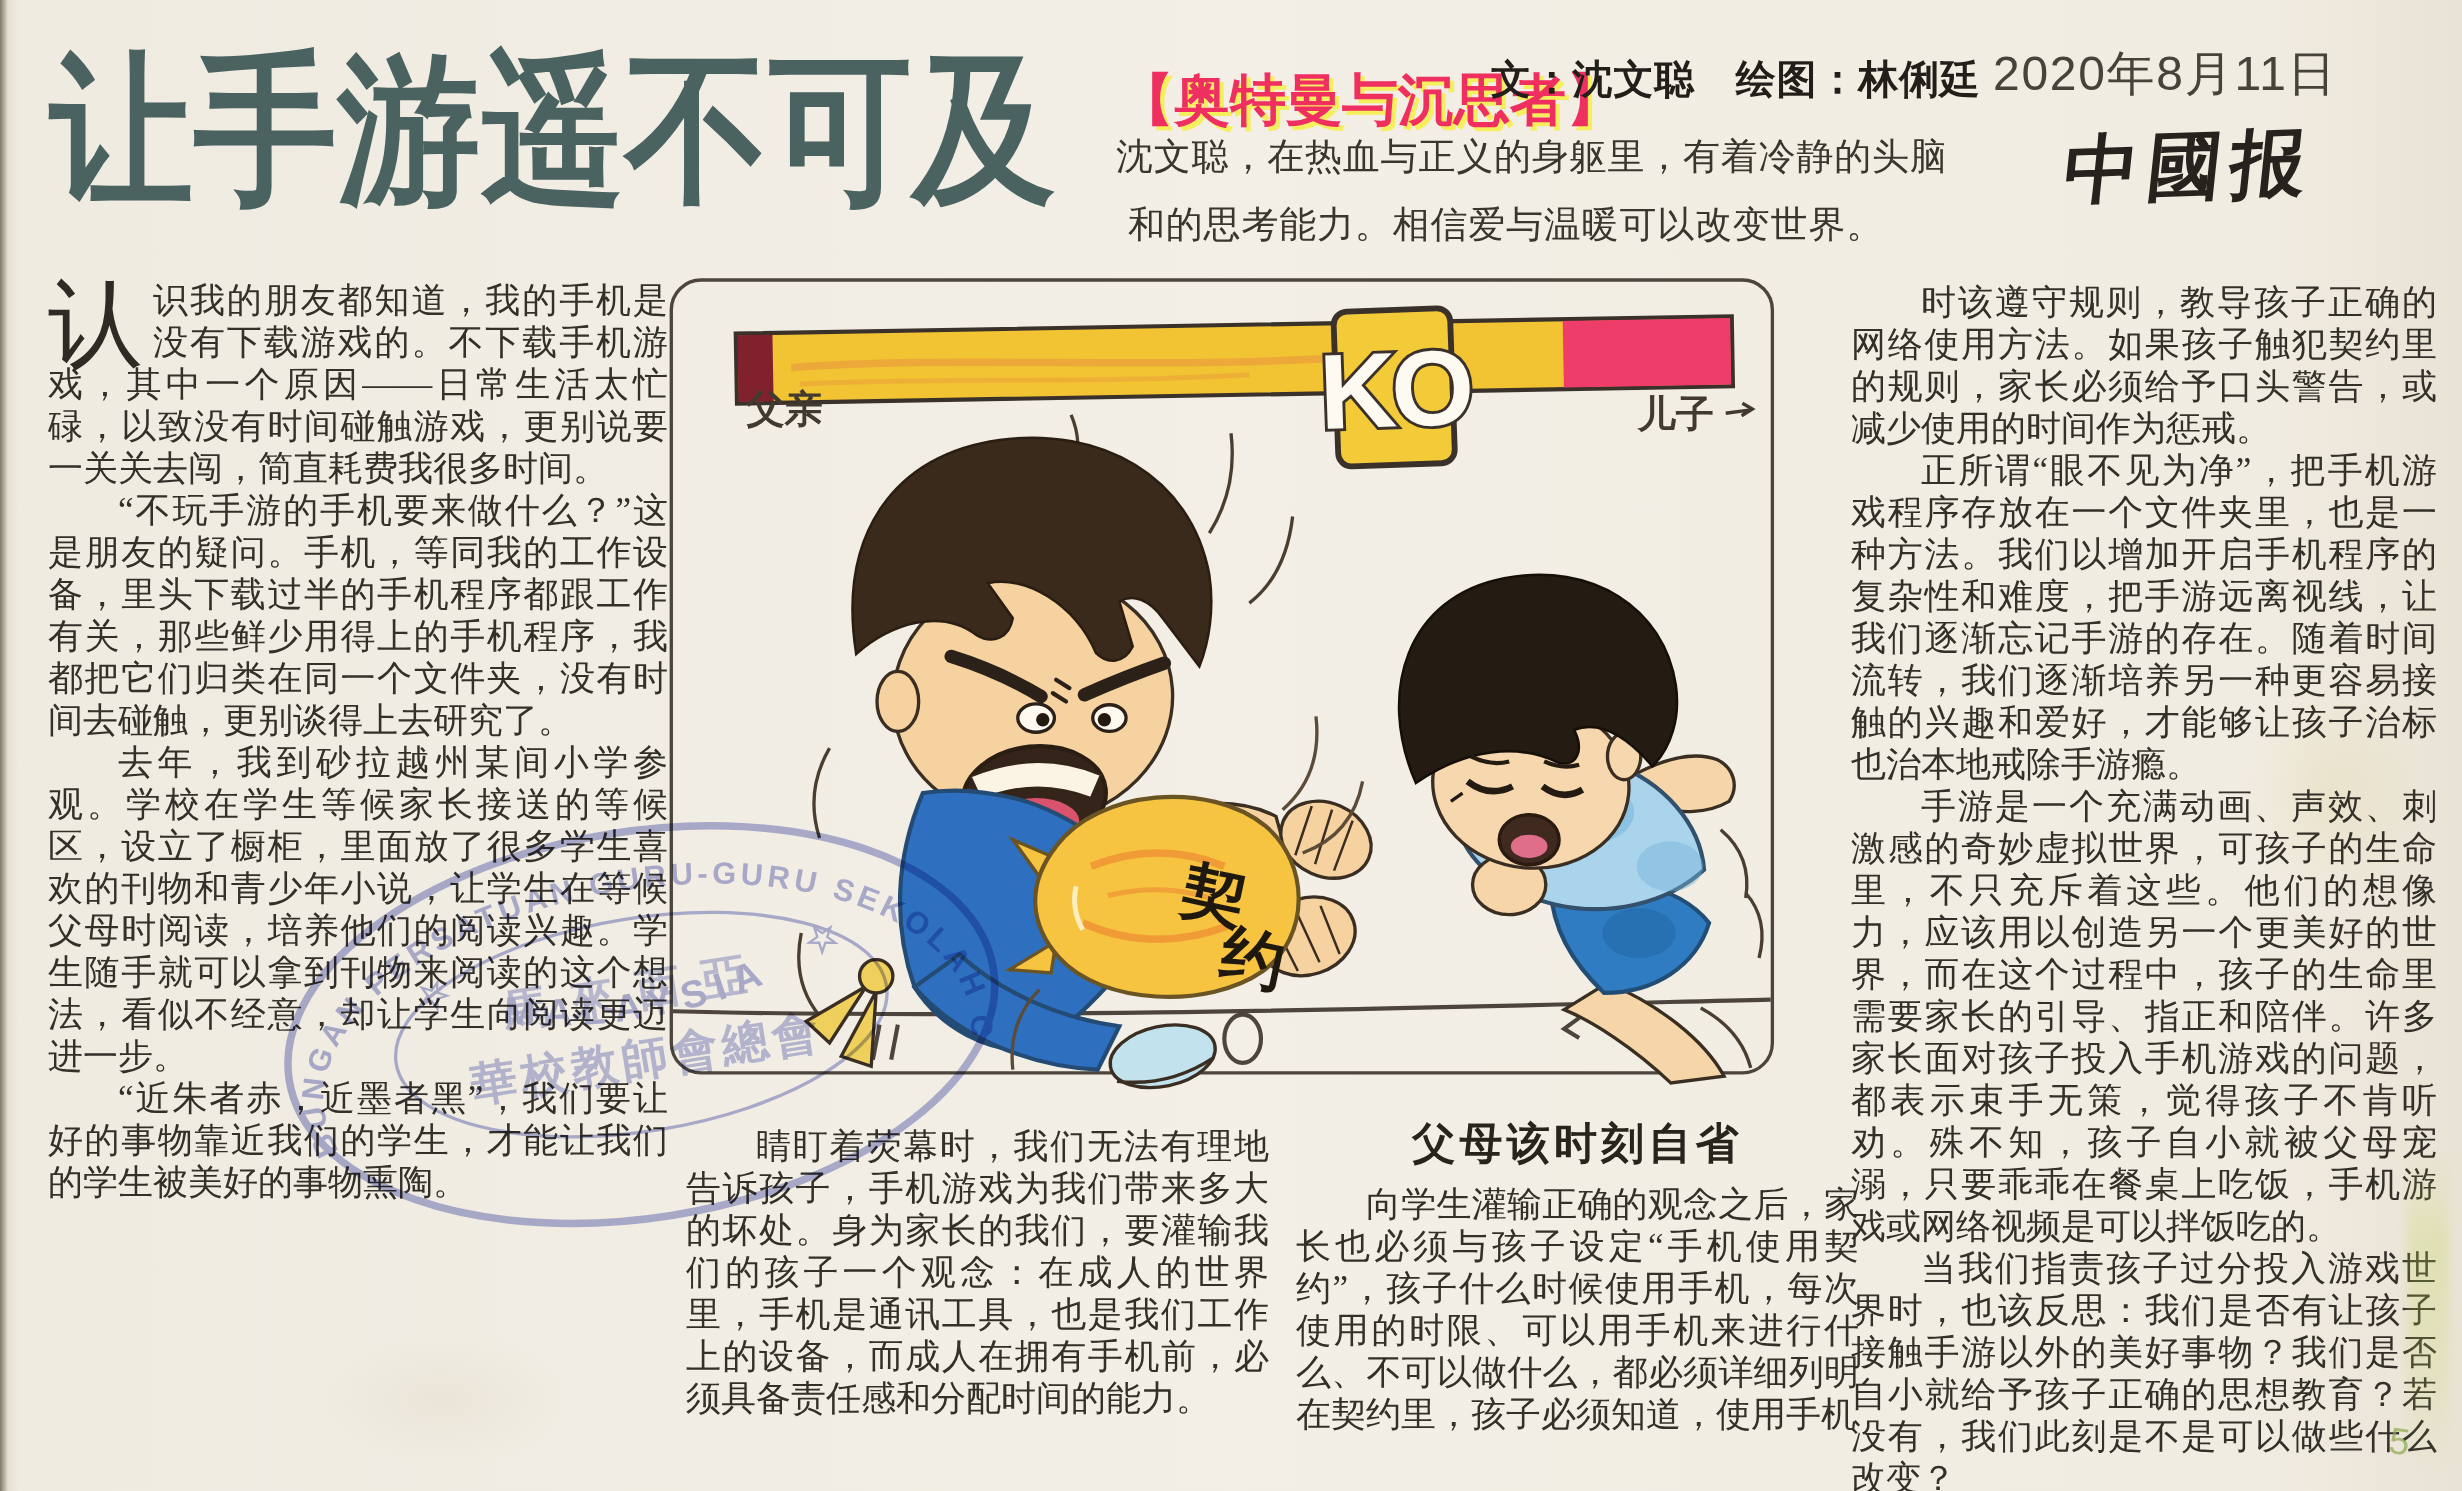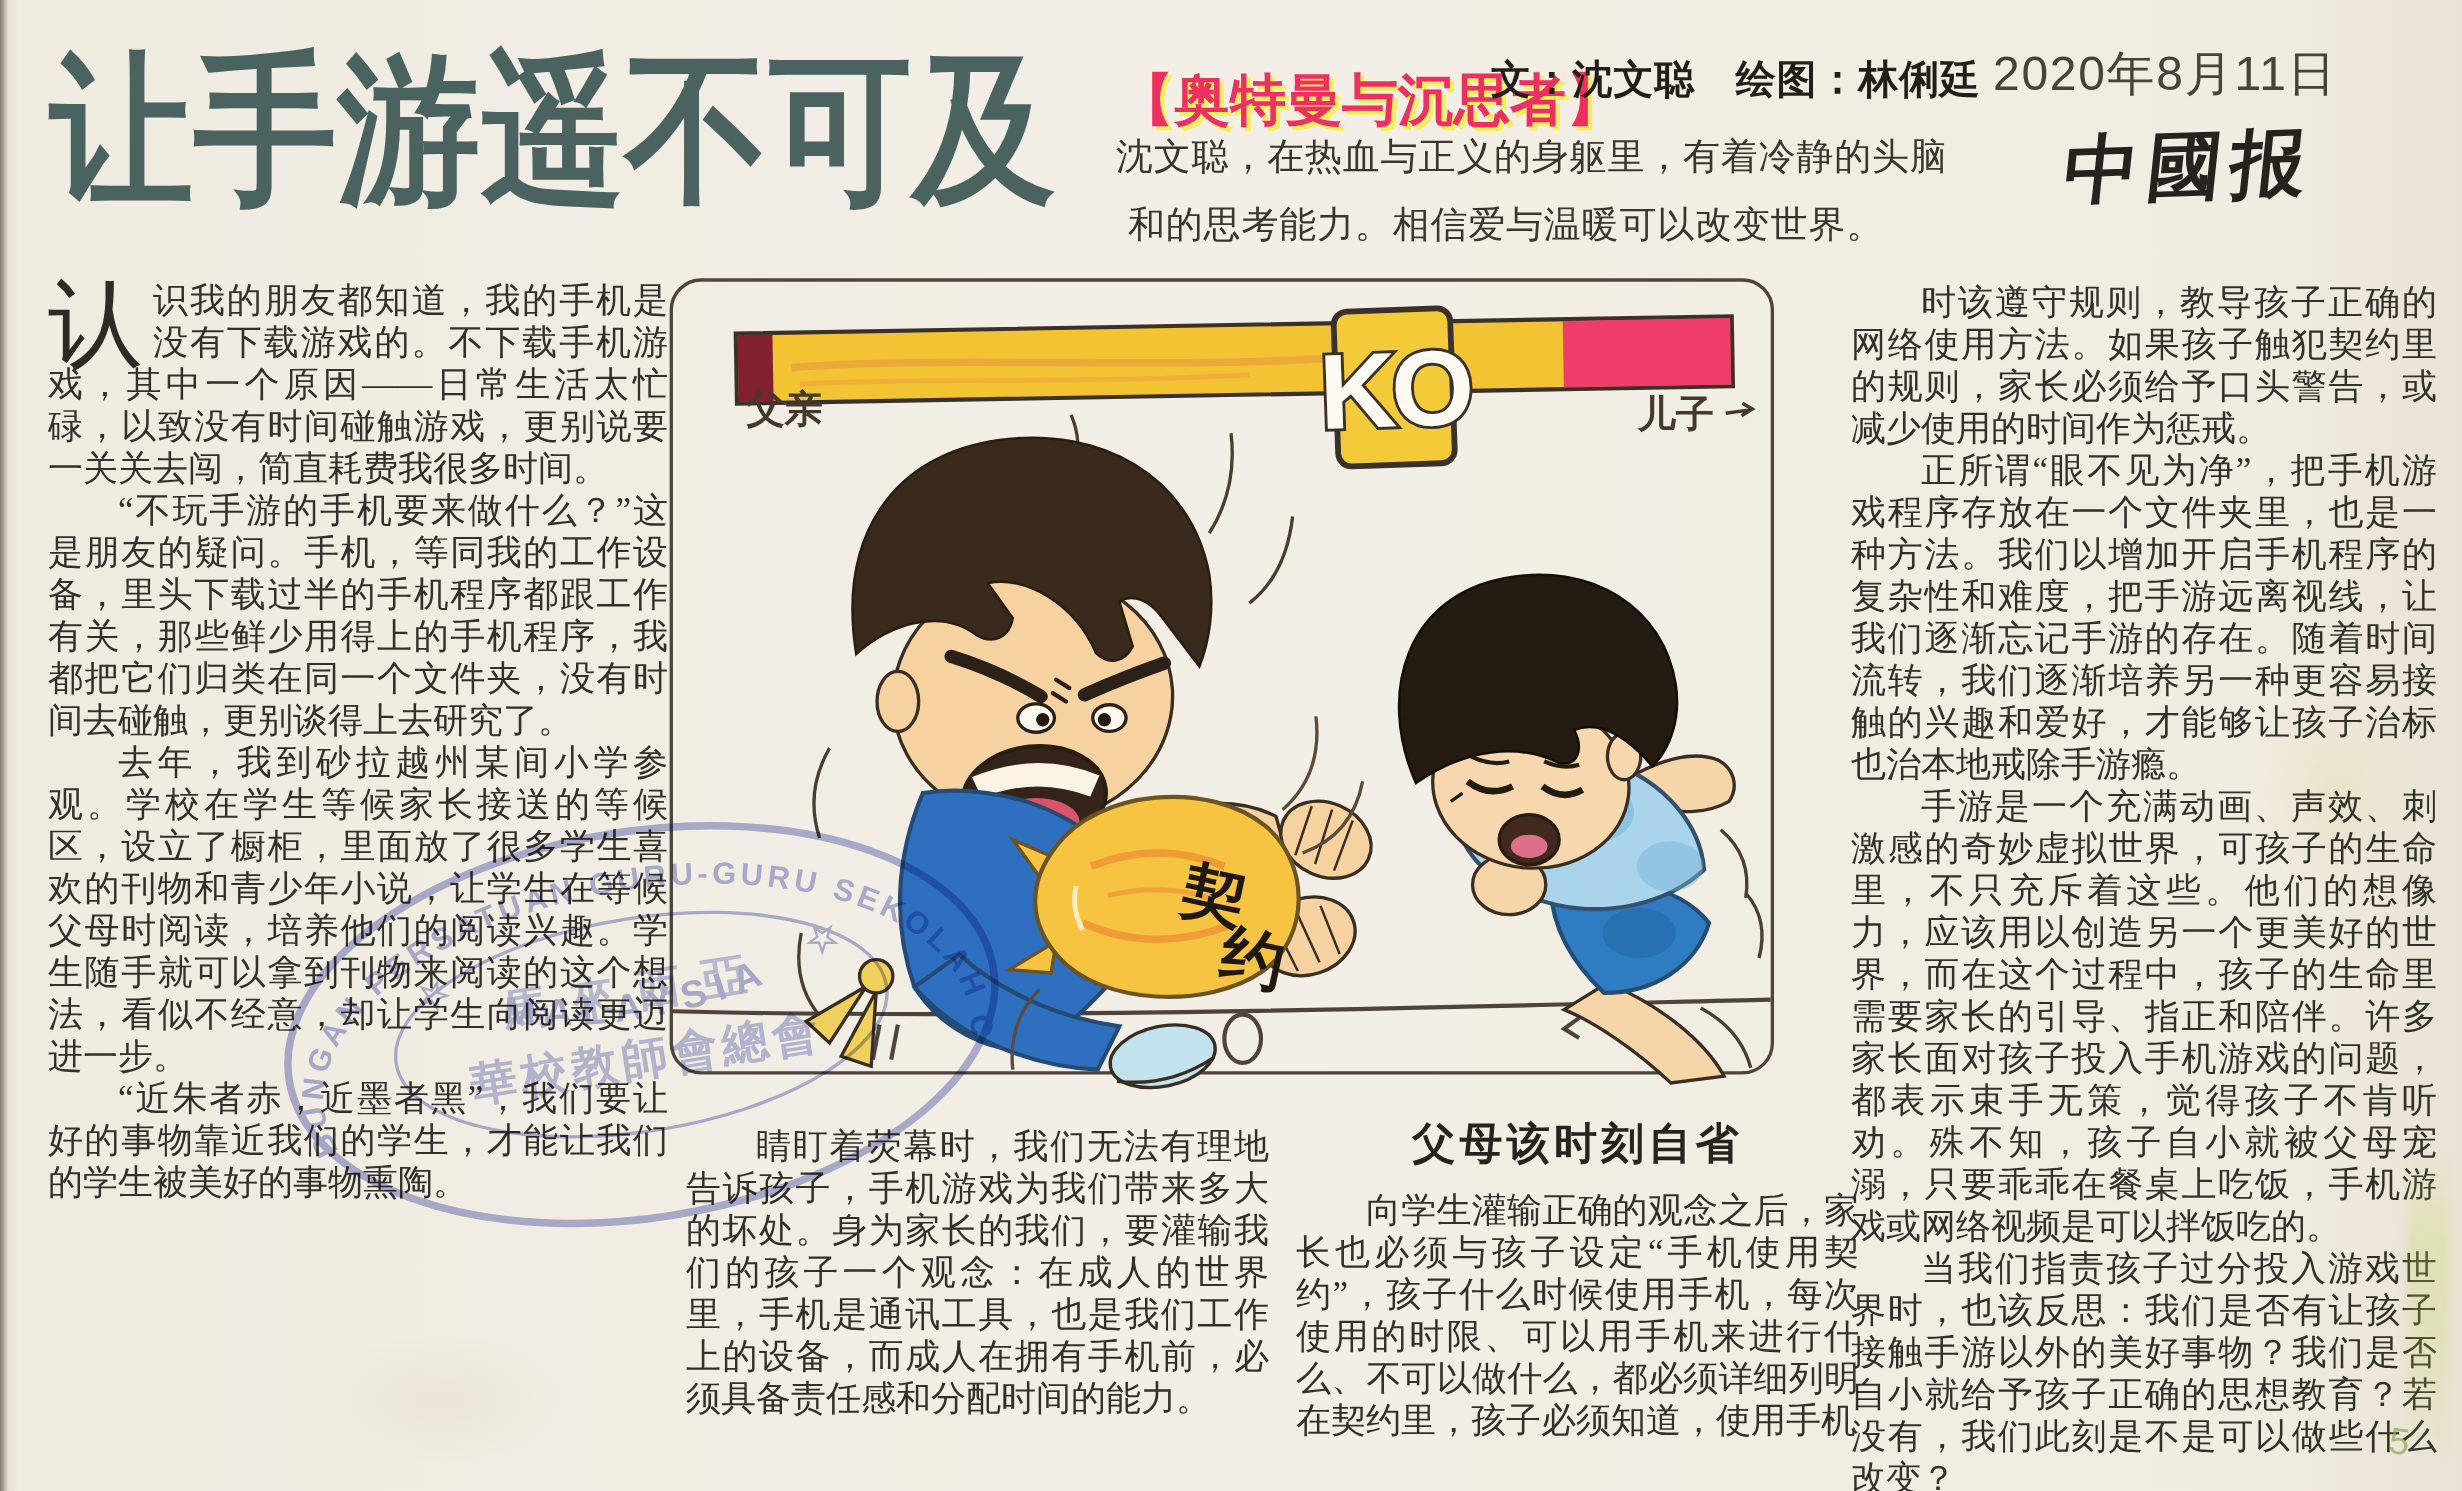--- a/index.html
+++ b/index.html
@@ -43,21 +43,21 @@
   .col{position:absolute;text-align:justify;font-size:35px;line-height:42px;color:#33302a;}
   .col p{margin:0;text-indent:2em;}
   .col p.lead{text-indent:0;}
   #col1{left:48px;top:280px;width:620px;}
   #col2{left:668px;top:1126px;width:583px;margin-left:18px;}
   #col3{left:1296px;top:1123px;width:563px;}
   #col4{left:1851px;top:282px;width:586px;}
   .dropcap{float:left;font-size:95px;line-height:78px;margin:5px 10px 0 0;color:#2e2a24;}
   .subhead{
     text-align:center;font-size:43px;font-weight:900;letter-spacing:4.2px;color:#27231d;
-    margin-bottom:25px;text-indent:0;
+    margin-bottom:19px;text-indent:0;
   }
   svg{position:absolute;left:0;top:0;}
   .stamp-svg{mix-blend-mode:multiply;opacity:.62;}
   .margin-mark{position:absolute;left:2389px;top:1421px;font-size:37px;color:#86a244;opacity:.65;
     font-family:"Liberation Sans", sans-serif;transform:rotate(8deg);}
   .green-smudge{position:absolute;left:2407px;top:1150px;width:42px;height:317px;
     background:linear-gradient(180deg,rgba(196,214,90,0),rgba(196,214,90,.28) 30%,rgba(196,214,90,.18) 70%,rgba(196,214,90,0));
     filter:blur(5px);}
 </style>
 </head>

